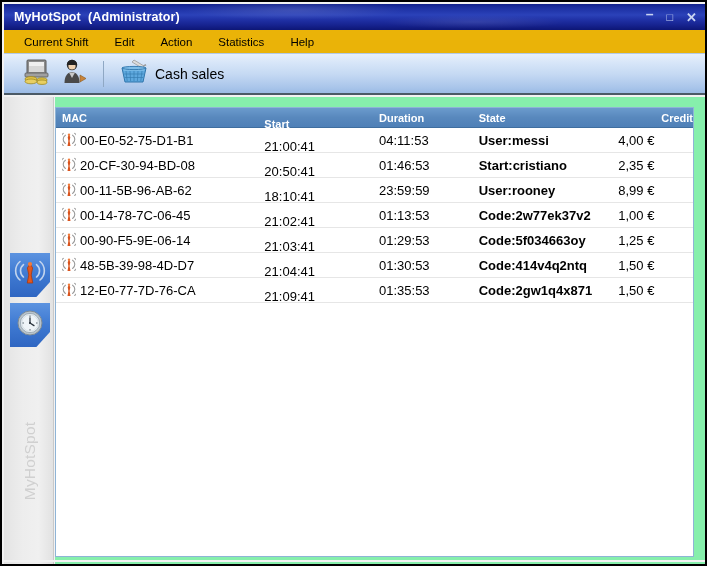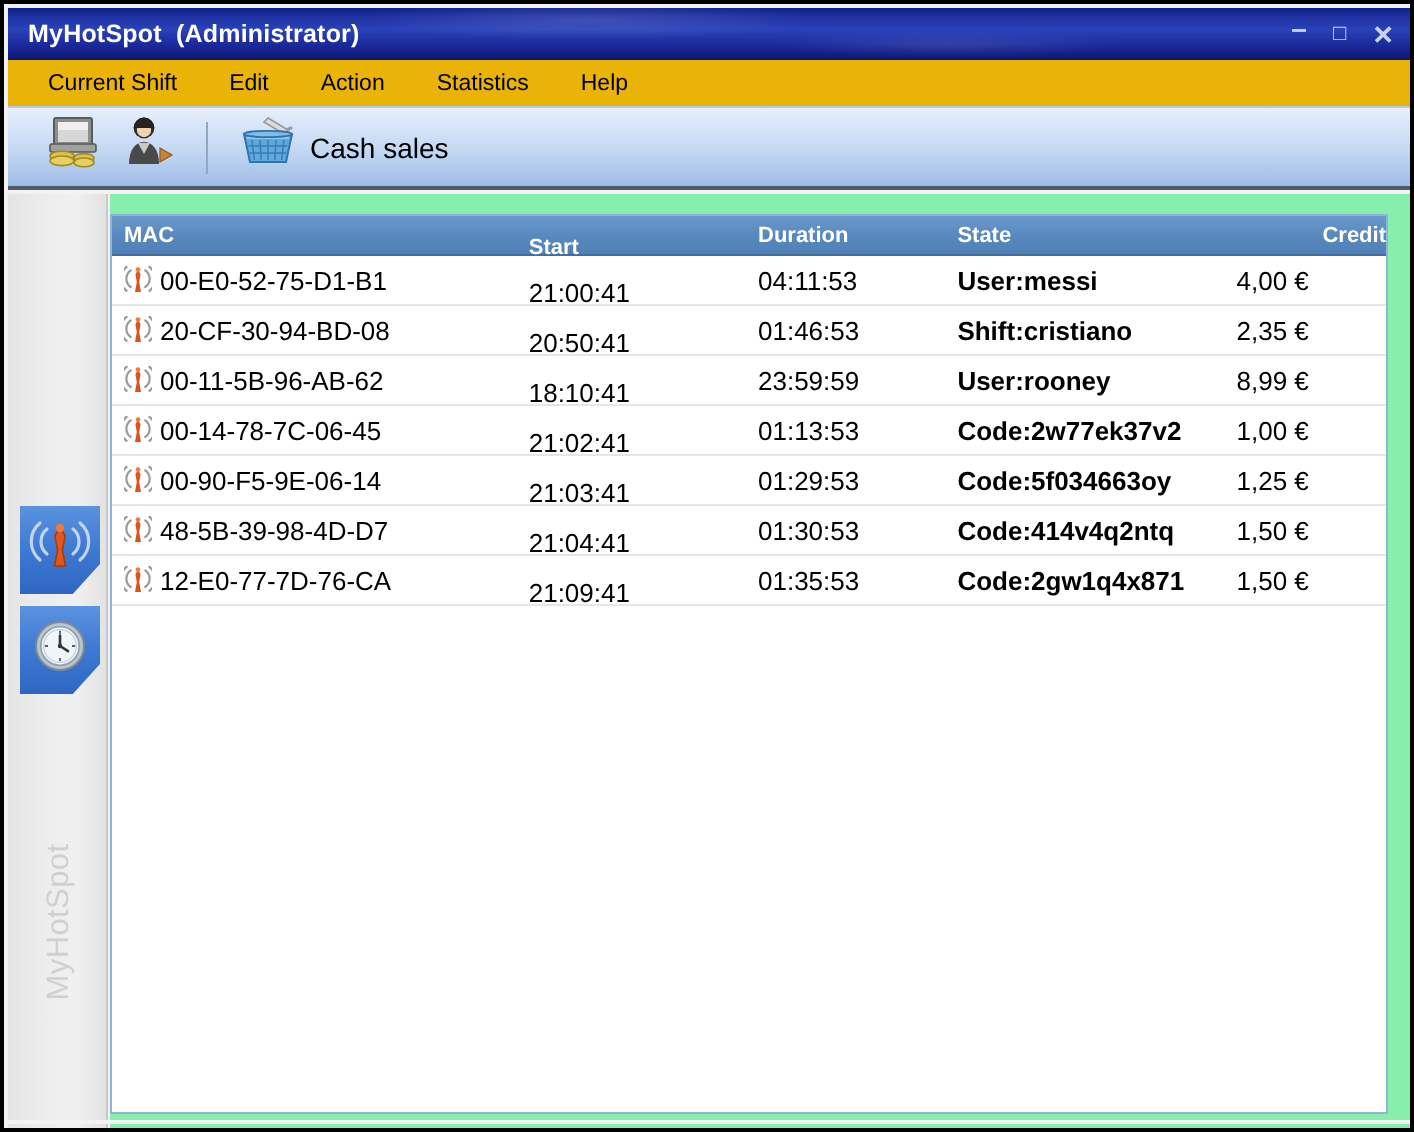--- a/index.html
+++ b/index.html
@@ -424,21 +424,21 @@
                     <path d="M12.7 1.4 A7.6 7.6 0 0 1 12.7 13.4"></path>
                   </g>
                   <path d="M7 2.6 L8.3 5.2 L7.6 9 L8.5 14 L5.5 14 L6.4 9 L5.7 5.2 Z" fill="#d9541e"></path>
                   <circle cx="7" cy="2.8" r="1.2" fill="#ef7b3c"></circle>
                 </svg>
               </span>
               <span>20-CF-30-94-BD-08</span>
             </div>
             <div class="cell col-start">20:50:41</div>
             <div class="cell col-duration">01:46:53</div>
-            <div class="cell col-state state">Shift:cristiano</div>
+            <div class="cell col-state state">Start:cristiano</div>
             <div class="cell col-credit">2,35 €</div>
           </div>
           <div class="grid-row">
             <div class="cell col-mac">
               <span class="mac-icon">
                 <svg width="14" height="16" viewBox="0 0 14 16">
                   <g fill="none" stroke="#9a9a9a" stroke-width="1.1" stroke-linecap="round">
                     <path d="M3.4 3.2 A5 5 0 0 0 3.4 11.5"></path>
                     <path d="M10.6 3.2 A5 5 0 0 1 10.6 11.5"></path>
                     <path d="M1.3 1.4 A7.6 7.6 0 0 0 1.3 13.4"></path>

